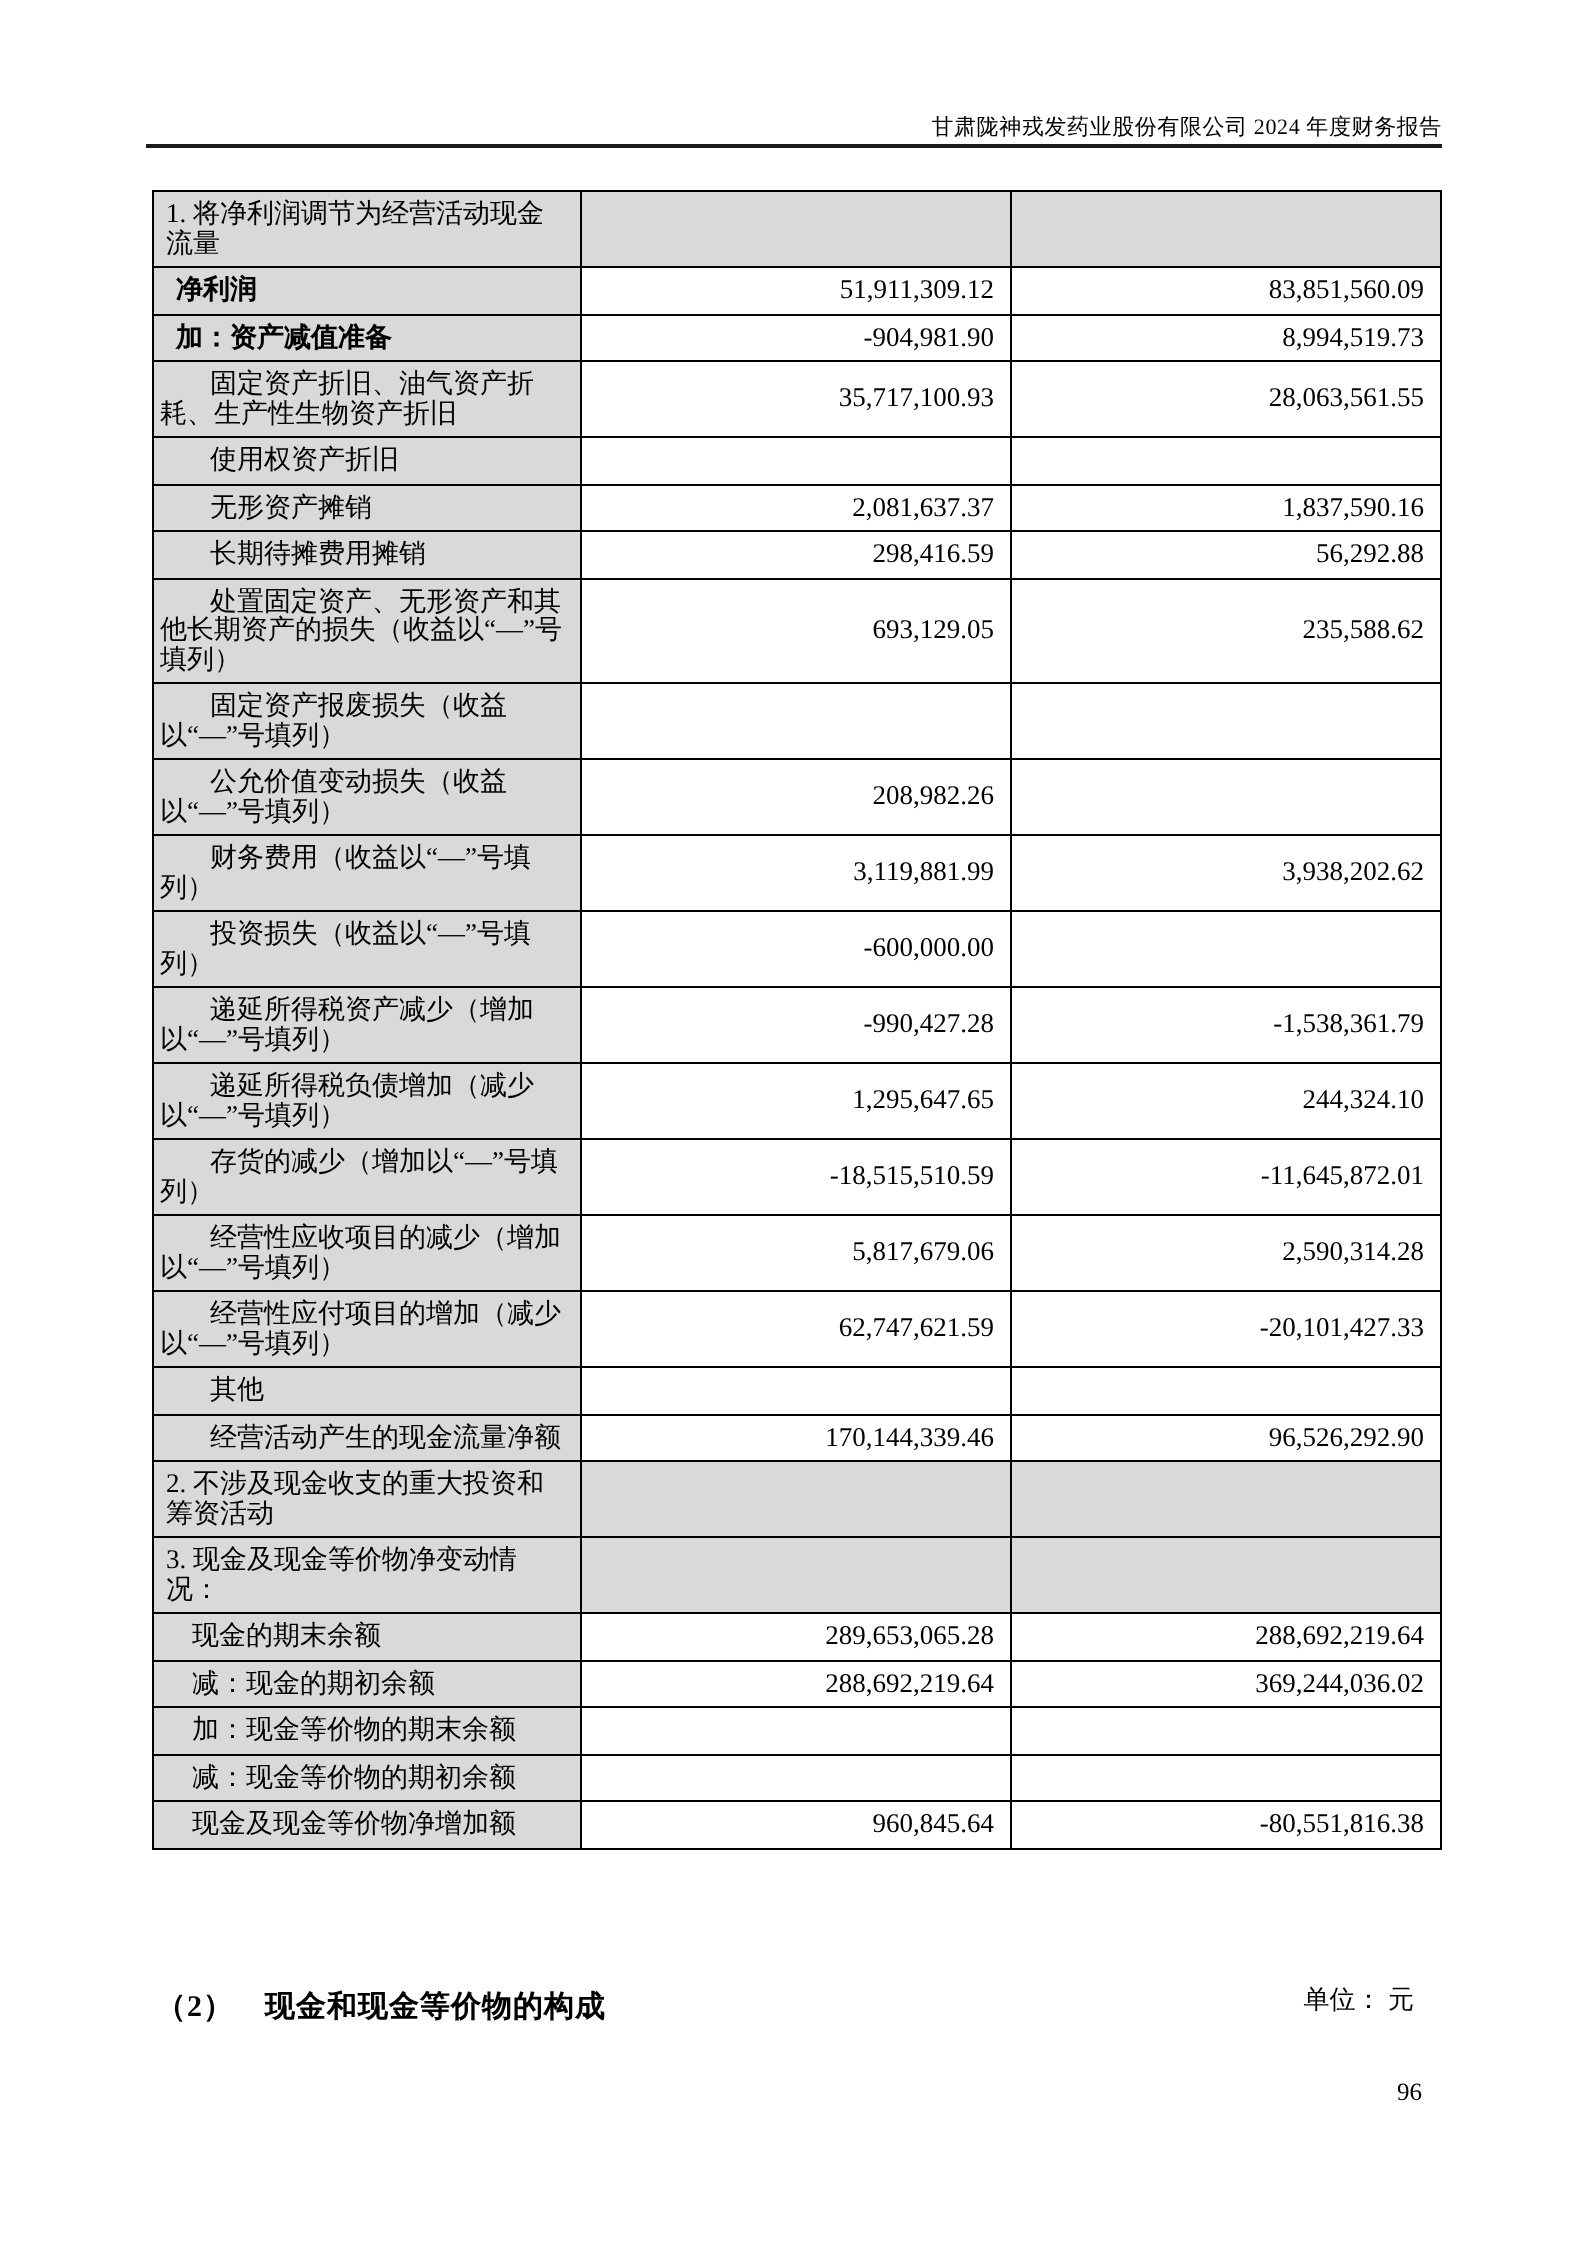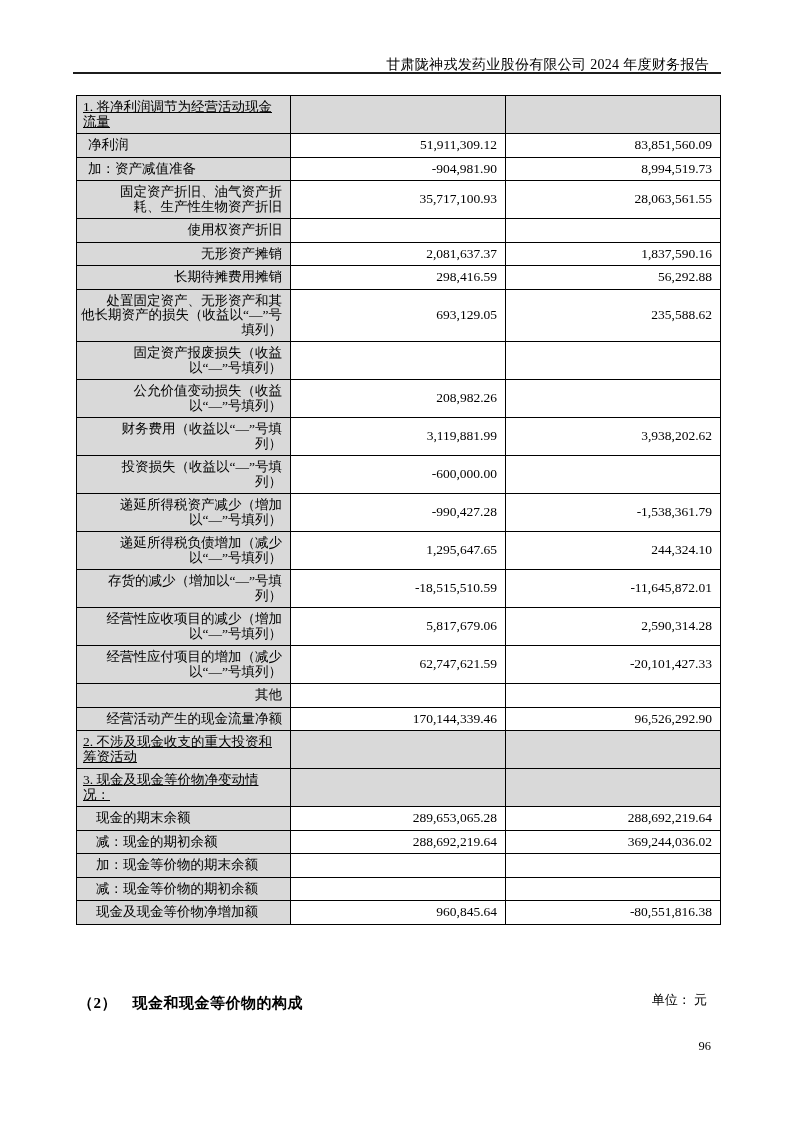--- a/index.html
+++ b/index.html
@@ -3,46 +3,46 @@
 <meta charset="utf-8">
 <style>
   * { margin:0; padding:0; box-sizing:border-box; }
   html,body { background:#ffffff; }
   body {
     width:793px; height:1122px; position:relative; overflow:hidden;
     font-family:"Liberation Serif","DejaVu Serif",serif;
     color:#000;
   }
   .header-title {
-    position:absolute; top:56px; right:84px;
-    font-size:14px; letter-spacing:.3px; white-space:nowrap;
+    position:absolute; top:56px; right:72px;
+    font-size:11px; letter-spacing:.3px; white-space:nowrap;
   }
   .header-rule {
     position:absolute; top:72px; left:73px; width:648px; height:2px;
     background:#1c1c1c;
   }
   table.cashflow {
     position:absolute; top:95px; left:76px; width:644px;
     border-collapse:collapse; table-layout:fixed;
   }
   table.cashflow td {
     border:1px solid #000;
     font-size:13.5px; line-height:14.5px;
     padding:4px 8px 4px 3px;
     vertical-align:middle;
     height:22px;
     overflow:hidden;
   }
   td.label-cell { background:#d9d9d9; padding-right:2px; }
   td.val-cell { text-align:right; background:#ffffff; }
   tr.section td { background:#d9d9d9; }
-  tr.section td.label-cell { padding-left:6px;text-decoration:underline; }
-  tr.i1 td.label-cell { padding-left:11px; }
+  tr.section td.label-cell { padding-left:6px; }
+  tr.i1 td.label-cell { padding-left:11px;font-weight:bold; }
   tr.i1b td.label-cell { padding-left:19px; }
-  tr.i2 td.label-cell { padding-left:3px; text-indent:25px;text-align:right; }
+  tr.i2 td.label-cell { padding-left:3px; text-indent:25px; }
   .section-heading {
     position:absolute; top:954px; left:78px;
     font-weight:bold; font-size:15px; letter-spacing:.5px;margin-top:40px;
   }
   .unit-label {
     position:absolute; top:991px; right:86px; font-size:13px;
   }
   .page-number {
     position:absolute; top:1039px; right:82px; font-size:12.5px;
   }

